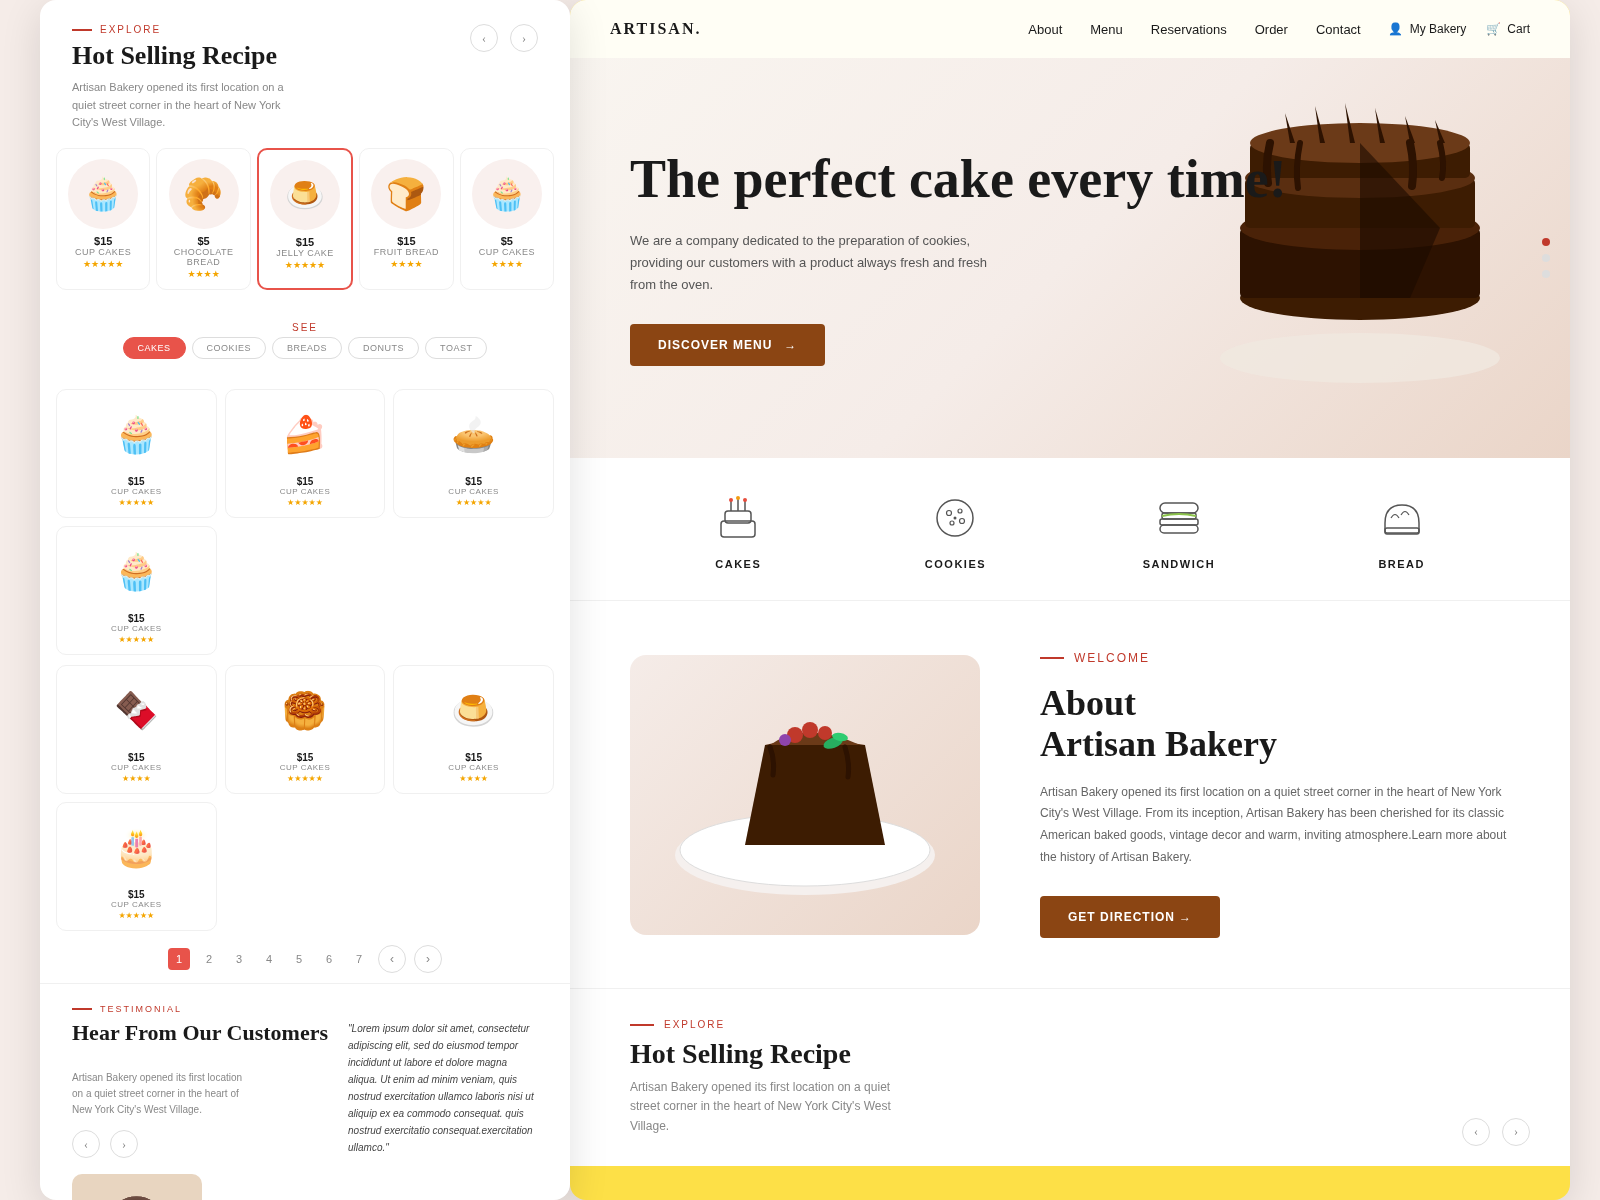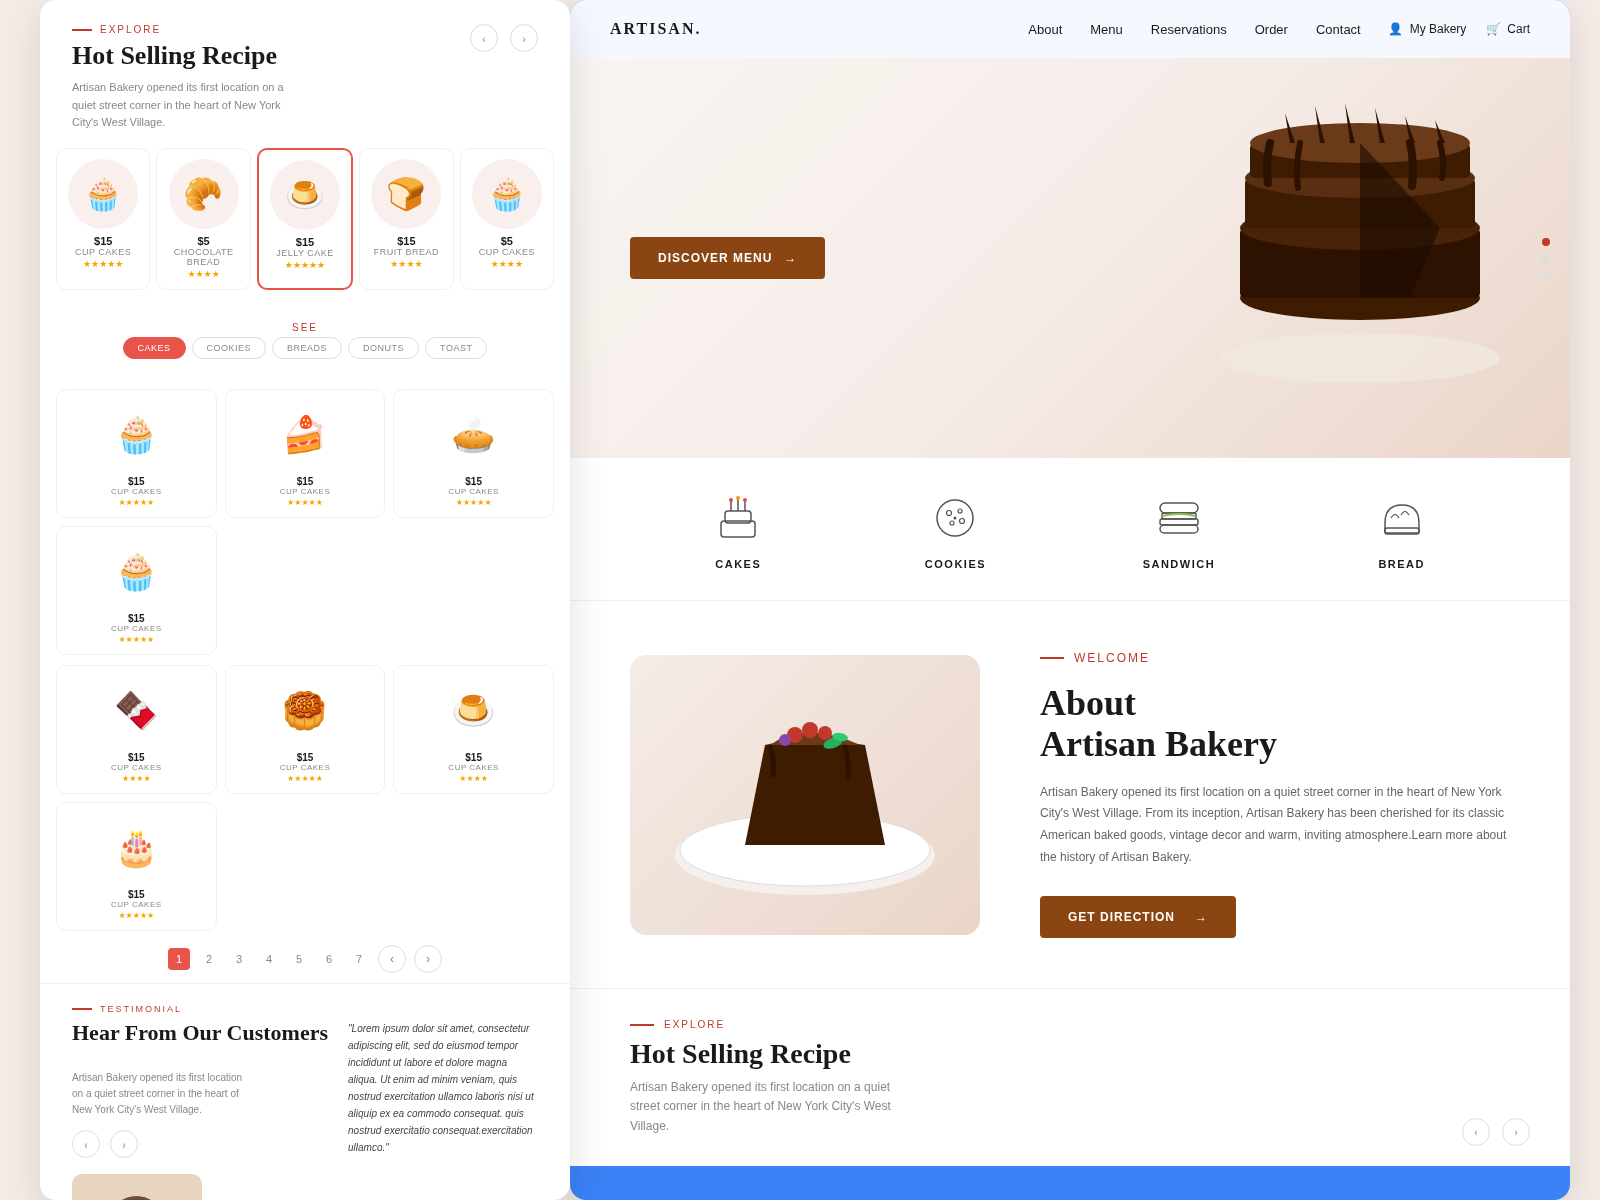--- a/index.html
+++ b/index.html
@@ -321,21 +321,21 @@
       margin-bottom: 12px;
     }
 
     
     .right-panel {
       position: absolute;
       left: 570px;
       top: 0;
       width: 1000px;
       height: 1200px;
-      background: #3b82f6;
+      background: #fde047;
       border-radius: 16px;
       box-shadow: 0 10px 40px rgba(0,0,0,0.12);
       z-index: 5;
       overflow: hidden;
     }
 
     
     .rp-nav {
       display: flex;
       align-items: center;
@@ -527,21 +527,21 @@
     .rp-about-desc {
       font-size: 12px;
       color: #666;
       line-height: 1.8;
       font-family: sans-serif;
       margin-bottom: 28px;
     }
     .rp-about-btn {
       display: inline-flex;
       align-items: center;
-      gap: 20px;
+      gap: 4px;
       background: #8b4513;
       color: white;
       padding: 14px 28px;
       border-radius: 4px;
       font-size: 12px;
       font-family: sans-serif;
       letter-spacing: 1px;
       text-transform: uppercase;
       cursor: pointer;
       font-weight: 600;
@@ -760,20 +760,22 @@
       </div>
       <div class="rp-nav-action">
         <span>🛒</span>
         <span>Cart</span>
       </div>
     </div>
   </nav>
 
   <div class="rp-hero">
     <div class="rp-hero-text">
+      <div class="rp-hero-title">The perfect cake every time!</div>
+      <div class="rp-hero-subtitle">We are a company dedicated to the preparation of cookies, providing our customers with a product always fresh and fresh from the oven.</div>
       <div class="rp-hero-btn">
         <span>DISCOVER MENU</span>
         <span>→</span>
       </div>
     </div>
 
     <div style="position:absolute;right:40px;top:20px;width:340px;height:340px;display:flex;align-items:center;justify-content:center;">
       <svg width="300" height="300" viewBox="0 0 300 300">
 
         <ellipse cx="150" cy="260" rx="140" ry="25" fill="#f0e8e0" opacity="0.8"></ellipse>

